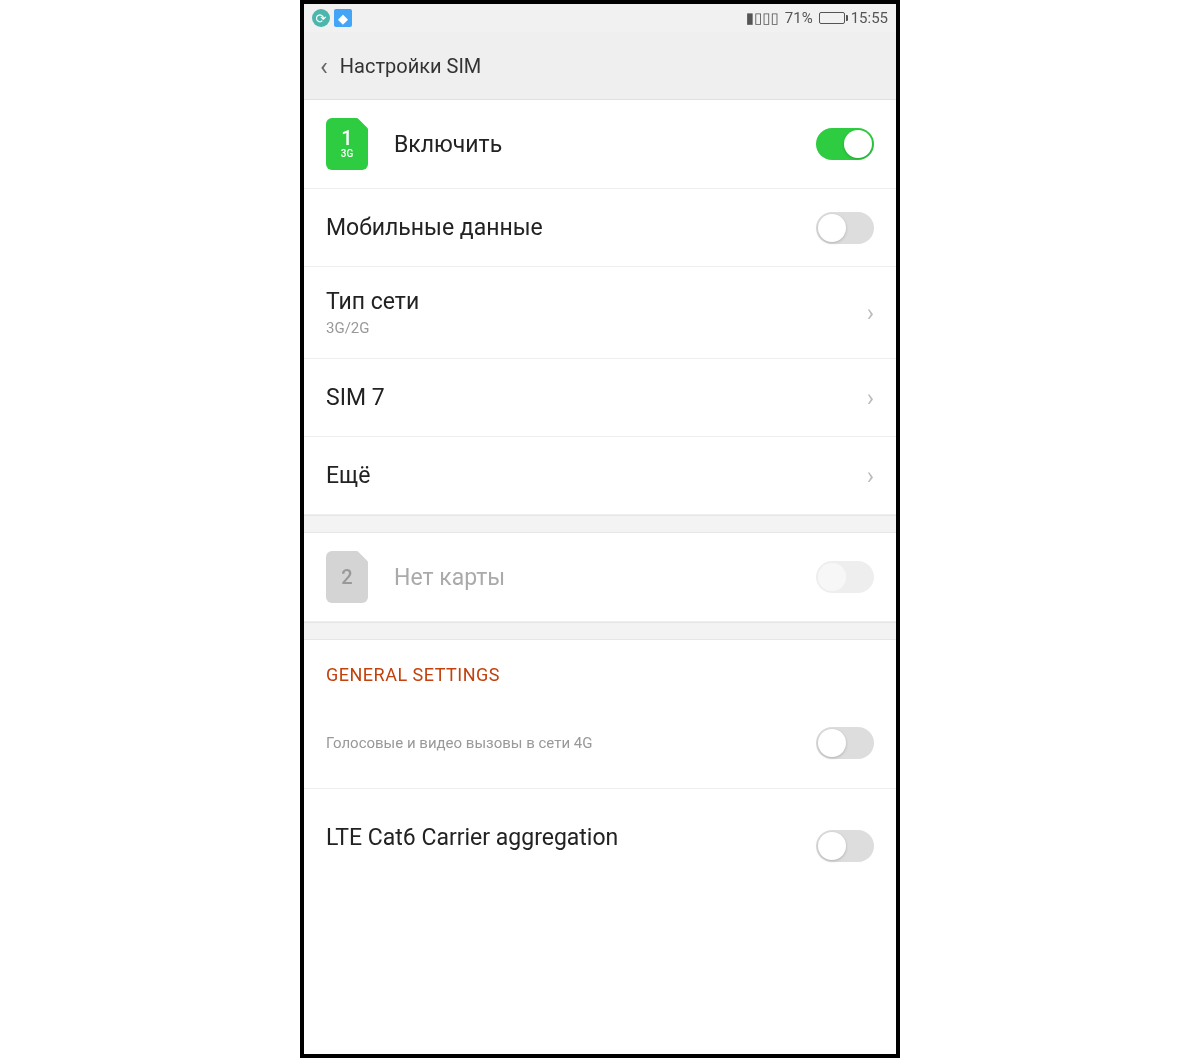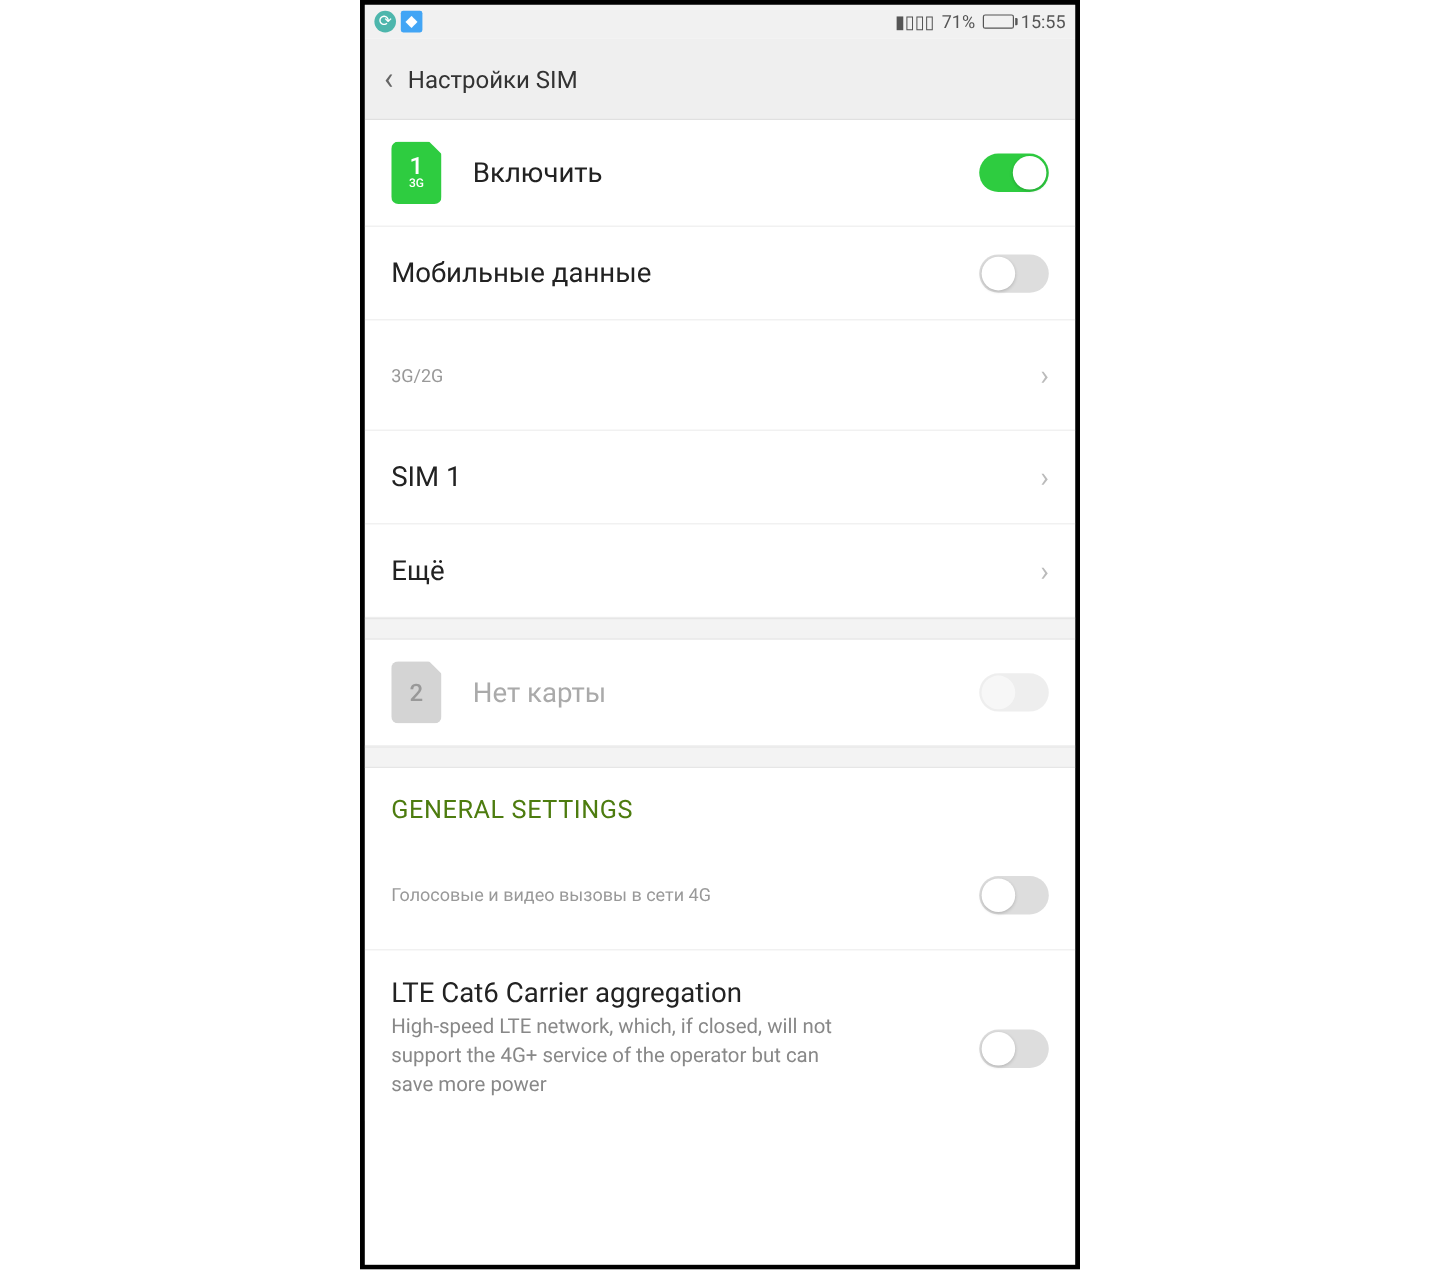--- a/index.html
+++ b/index.html
@@ -101,21 +101,21 @@
     }
     .toggle.on { background: #2ecc40; }
     .toggle.on .toggle-knob { right: 2px; }
     .toggle.off { background: #ddd; }
     .toggle.off .toggle-knob { left: 2px; }
     .toggle.disabled { background: #e8e8e8; opacity: 0.7; cursor: default; }
     .toggle.disabled .toggle-knob { left: 2px; background: #f5f5f5; box-shadow: none; }
 
     .section-gap { height: 18px; background: #f3f3f3; border-top: 1px solid #e6e6e6; border-bottom: 1px solid #e6e6e6; }
     .section-header {
-      padding: 24px 22px 12px; font-size: 21px; color: #4d7c0f;
+      padding: 24px 22px 12px; font-size: 18px; color: #c2410c;
       letter-spacing: 0.5px;
     }
     .inactive-title { color: #aaa; }
   </style>
 </head>
 <body>
 
 <div class="phone-frame">
 
   <div class="status-bar">
@@ -155,28 +155,29 @@
       <div class="row-body">
         <span class="row-title">Мобильные данные</span>
       </div>
       <div class="toggle off">
           <div class="toggle-knob"></div>
         </div>
     </div>
 
     <div class="row tall">
       <div class="row-body">
+        <span class="row-title">Тип сети</span>
         <span class="row-sub">3G/2G</span>
       </div>
       <span class="chevron-right">›</span>
     </div>
 
     <div class="row">
       <div class="row-body">
-        <span class="row-title">SIM 1</span>
+        <span class="row-title">SIM 7</span>
       </div>
       <span class="chevron-right">›</span>
     </div>
 
     <div class="row">
       <div class="row-body">
         <span class="row-title">Ещё</span>
       </div>
       <span class="chevron-right">›</span>
     </div>
@@ -204,21 +205,20 @@
         <span class="row-sub">Голосовые и видео вызовы в сети 4G</span>
       </div>
       <div class="toggle off">
           <div class="toggle-knob"></div>
         </div>
     </div>
 
     <div class="row tall" style="border-bottom:none; align-items:center; padding-top:22px;">
       <div class="row-body">
         <span class="row-title">LTE Cat6 Carrier aggregation</span>
-        <span class="row-sub wide">High-speed LTE network, which, if closed, will not support the 4G+ service of the operator but can save more power</span>
       </div>
       <div class="toggle off" style="margin-top:18px;">
           <div class="toggle-knob"></div>
         </div>
     </div>
 
   </div>
 </div>
 
 </body></html>

